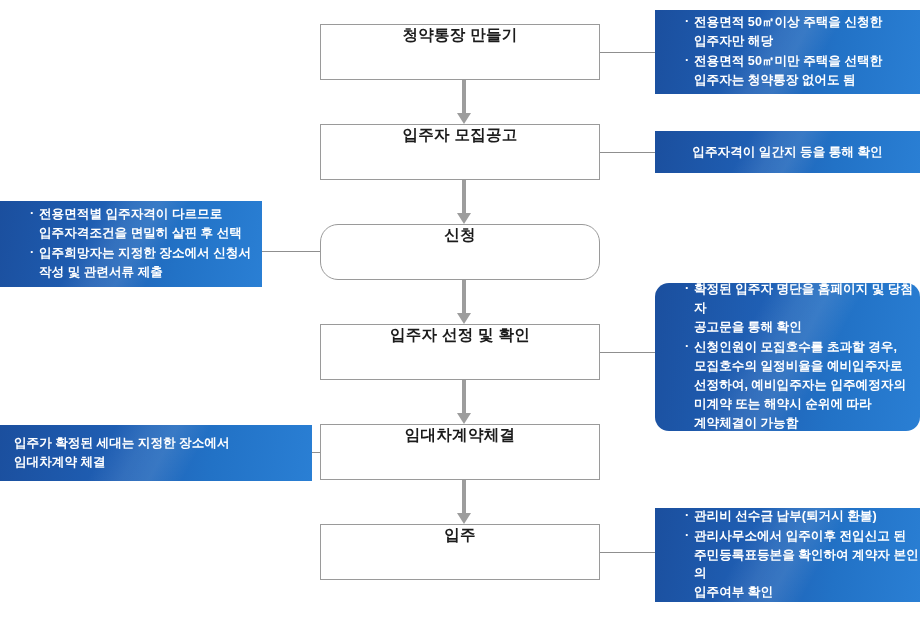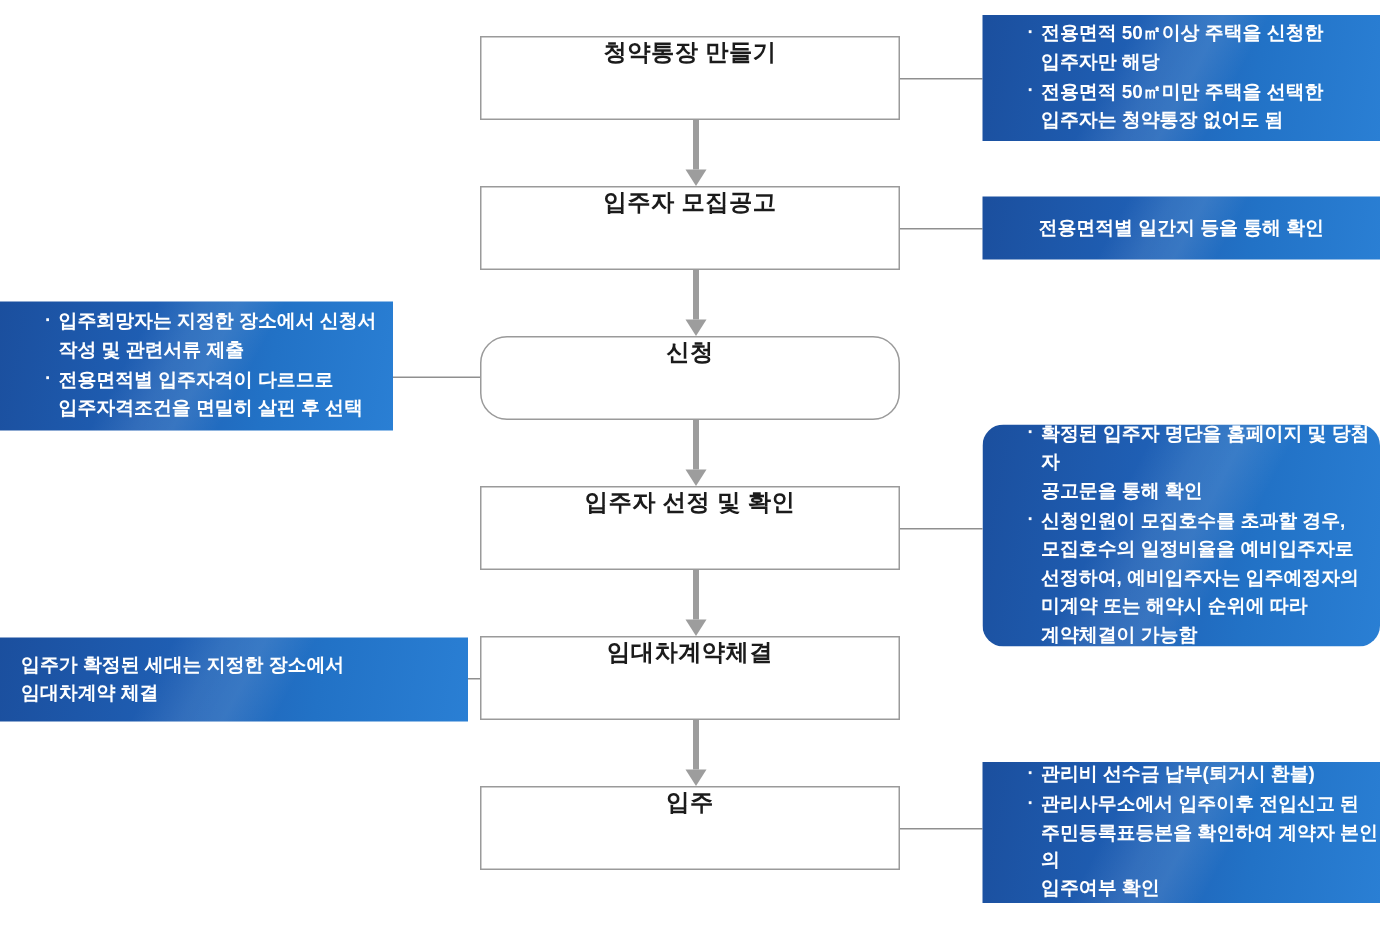--- a/index.html
+++ b/index.html
@@ -176,29 +176,29 @@
   <div class="note" style="left:655px; top:10px; width:265px; height:84px;">
     <ul>
       <li>전용면적 50㎡이상 주택을 신청한
 입주자만 해당</li>
       <li>전용면적 50㎡미만 주택을 선택한
 입주자는 청약통장 없어도 됨</li>
     </ul>
   </div>
 
   <div class="note centered" style="left:655px; top:131px; width:265px; height:42px;">
-    <div class="plain">전용면적별 일간지 등을 통해 확인</div>
+    <div class="plain">입주자격이 일간지 등을 통해 확인</div>
   </div>
 
   <div class="note" style="left:0px; top:201px; width:262px; height:86px;">
     <ul>
+      <li>전용면적별 입주자격이 다르므로
+입주자격조건을 면밀히 살핀 후 선택</li>
       <li>입주희망자는 지정한 장소에서 신청서
 작성 및 관련서류 제출</li>
-      <li>전용면적별 입주자격이 다르므로
-입주자격조건을 면밀히 살핀 후 선택</li>
     </ul>
   </div>
 
   <div class="note" style="left:655px; top:283px; width:265px; height:148px;border-radius:14px;">
     <ul>
       <li>확정된 입주자 명단을 홈페이지 및 당첨자
 공고문을 통해 확인</li>
       <li>신청인원이 모집호수를 초과할 경우,
 모집호수의 일정비율을 예비입주자로
 선정하여, 예비입주자는 입주예정자의

